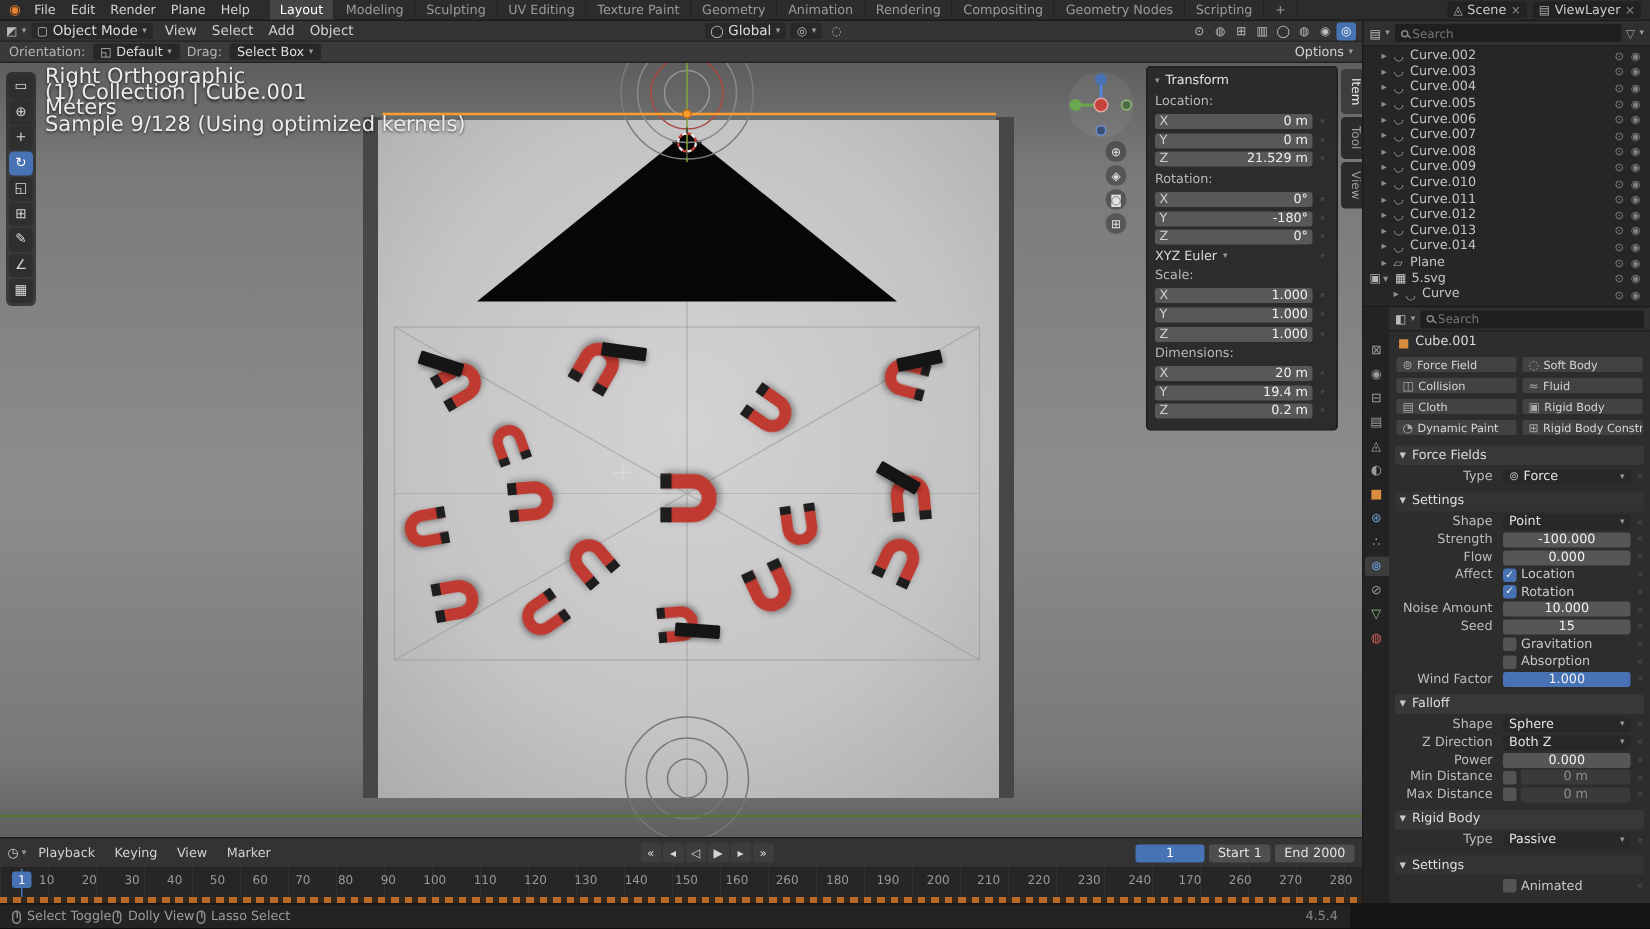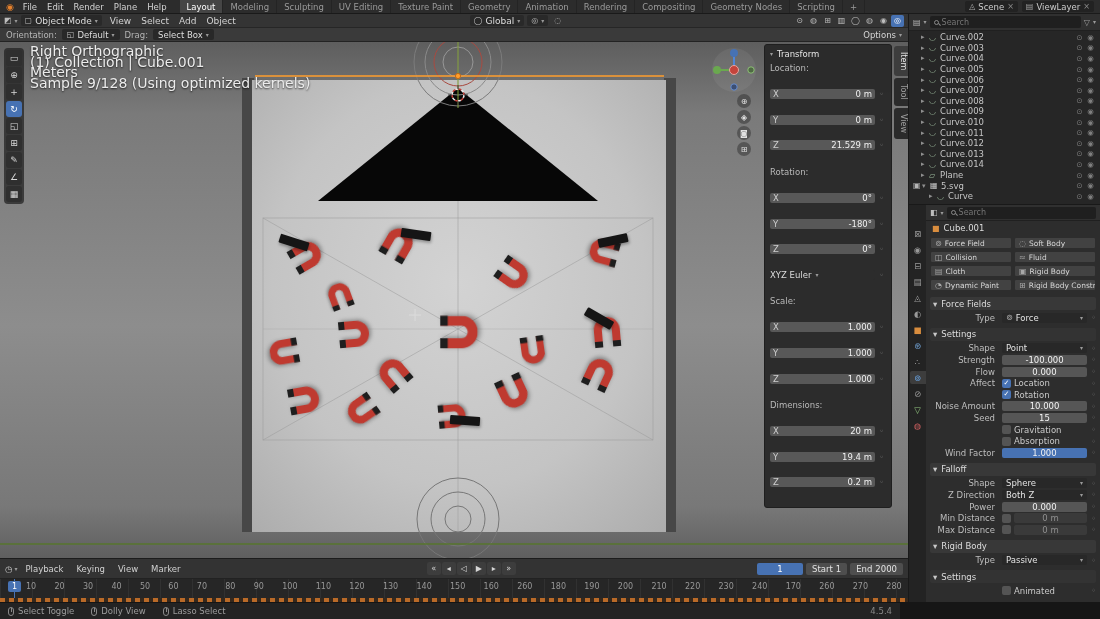--- a/index.html
+++ b/index.html
@@ -52,21 +52,21 @@
 
   .vp-info{position:absolute;left:30px;top:4px;z-index:3;color:#ececec;text-shadow:0 1px 2px rgba(0,0,0,.75);font-size:14px;line-height:10.5px}
 
   .nav-gizmo{position:absolute;left:708px;top:2px;width:52px;height:52px;z-index:4}
   .nav-icons{position:absolute;left:737px;top:52px;display:flex;flex-direction:column;gap:2px;z-index:4}
   .nav-btn{width:14px;height:14px;border-radius:50%;background:rgba(40,40,40,.45);color:#e0e0e0;display:flex;align-items:center;justify-content:center;font-size:8px}
 
   
   .npanel{position:absolute;top:2px;right:16px;width:128px;background:rgba(41,41,41,.97);border:1px solid #1f1f1f;border-radius:3px;padding:2px 3px 4px;z-index:5;font-size:8.5px}
   .np-title{display:flex;gap:4px;align-items:center;color:#e3e3e3;height:13px;padding-left:2px}
-  .trow{display:flex;align-items:center;height:10.6px;margin:0 2px 15px;gap:2px}
+  .trow{display:flex;align-items:center;height:10.6px;margin:0 2px 2px;gap:2px}
   .tr-label{display:none;color:#b9b9b9}
   .tr-field{display:none;flex:1;background:#585858;height:10px;border-radius:2px;align-items:center;padding:0 3px;color:#f0f0f0}
   .tr-axis{width:9px;color:#cfcfcf}
   .tr-value{margin-left:auto}
   .tr-dd{display:none;flex:1;background:#2c2c2c;height:10px;border-radius:2px;align-items:center;gap:4px;color:#dcdcdc}
   .tr-dec{width:9px;text-align:center;color:#8a8a8a;font-size:7px}
   .trow.k-label .tr-label{display:block}
   .trow.k-label{height:12px;margin-top:2px}
   .trow.k-field .tr-field{display:flex}
   .trow.k-dropdown .tr-dd{display:flex}
@@ -85,21 +85,21 @@
   .frame-field{background:var(--accent,#4772b3);color:#fff;height:12px;min-width:46px;display:flex;align-items:center;justify-content:center;border-radius:2px}
   .range-field{background:#4e4e4e;color:#e3e3e3;height:12px;padding:0 6px;display:flex;gap:3px;align-items:center;border-radius:2px}
   .tl-ruler{position:relative;height:20px;background:#262626;overflow:hidden;background-image:repeating-linear-gradient(90deg,rgba(255,255,255,.05) 0 1px,transparent 1px 32px)}
   .ticks{position:absolute;inset:0;display:flex;justify-content:space-between;align-items:flex-start;padding:3px 6px 0 26px;color:#989898;font-size:8px}
   .playhead{position:absolute;left:8px;top:0;bottom:0;width:14px}
   .ph-line{position:absolute;left:6px;top:0;bottom:0;width:1px;background:var(--accent,#4772b3)}
   .ph-badge{position:absolute;top:2px;left:0;background:var(--accent,#4772b3);color:#fff;font-size:8px;padding:0 4px;border-radius:2px;height:11px;display:flex;align-items:center}
   .cache-line{position:absolute;bottom:0;left:0;right:0;height:4px;background:repeating-linear-gradient(90deg,#b96a28 0 5px,#35281c 5px 9px)}
 
   
-  .statusbar{position:absolute;left:0;top:602px;width:900px;height:17px;background:#232323;border-top:1px solid #151515;display:flex;align-items:center;padding:0 8px;gap:17px;color:#9c9c9c;font-size:8.5px;z-index:10}
+  .statusbar{position:absolute;left:0;top:602px;width:900px;height:17px;background:#232323;border-top:1px solid #151515;display:flex;align-items:center;padding:0 8px;gap:1px;color:#9c9c9c;font-size:8.5px;z-index:10}
   .sb-item{display:flex;align-items:center;gap:4px}
   .mouse-icon{width:6px;height:9px;border:1px solid #8a8a8a;border-radius:3px;position:relative}
   .mouse-icon::before{content:"";position:absolute;left:2px;top:0;width:1px;height:4px;background:#8a8a8a}
   .sb-version{margin-left:auto;color:#888}
 
   
   .right-col{position:absolute;left:908px;top:14px;width:192px;height:588px;background:#2b2b2b;border-left:1px solid #191919;z-index:9}
   .outliner{position:absolute;top:0;left:0;right:0;height:191px;background:#262626;border-bottom:1px solid #191919;overflow:hidden}
   .ol-header{height:17px;background:#303030;display:flex;align-items:center;gap:3px;padding:0 4px;border-bottom:1px solid #202020}
   .ed-icon{color:#bdbdbd;font-size:8px}

